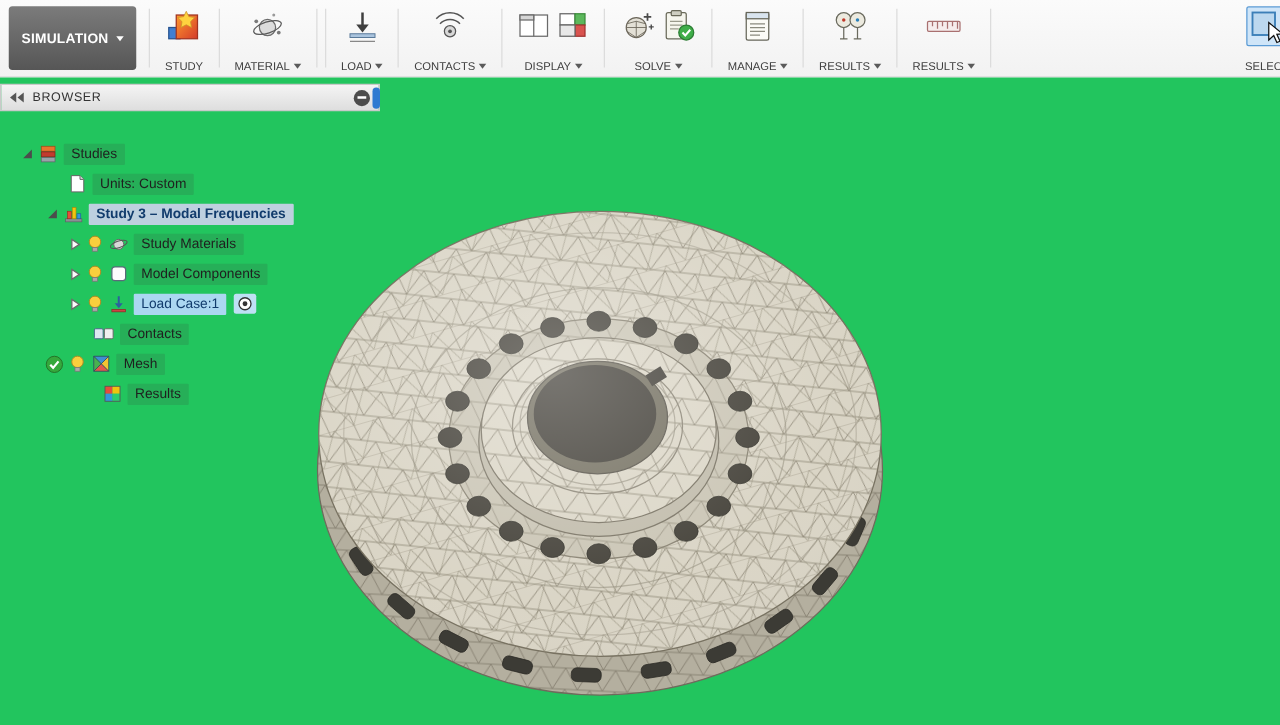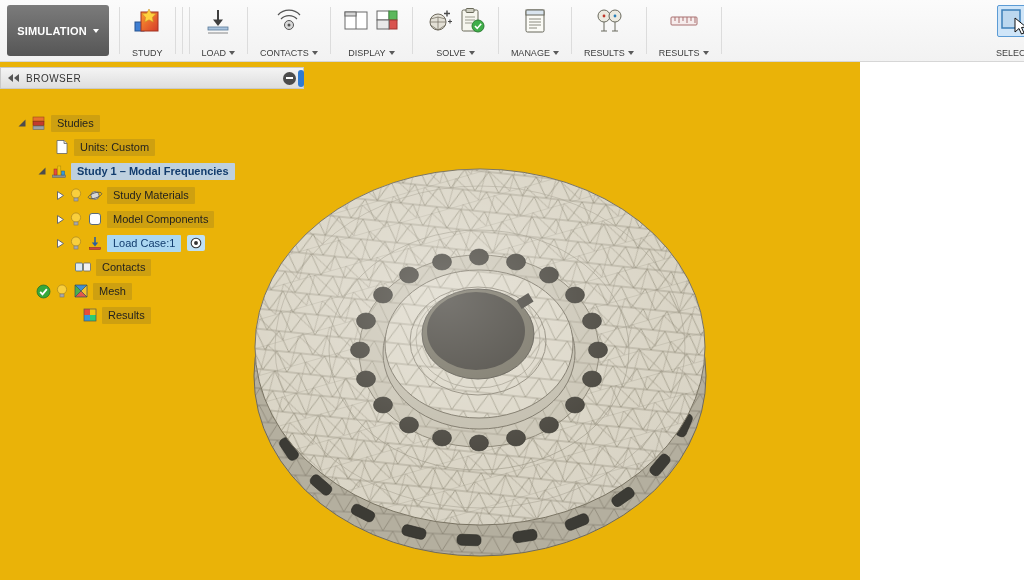--- a/index.html
+++ b/index.html
@@ -49,21 +49,21 @@
   
   .r-studies  { padding-left:16px; }
   .r-units    { padding-left:54px; }
   .r-study3   { padding-left:36px; }
   .r-l2       { padding-left:54px; }
   .r-contacts { padding-left:74px; }
   .r-mesh     { padding-left:36px; }
   .r-results  { padding-left:82px; }
 
   
-  .viewport { position:absolute; top:62px; left:0; width:860px; height:518px; background:#eab308; }
+  .viewport { position:absolute; top:62px; left:0; width:1024px; height:518px; background:#22c55e; }
   .viewport svg.model { position:absolute; top:-62px; left:0; }
 </style>
 </head>
 <body>
 
 <header class="toolbar">
   <div class="ws">
     <span>SIMULATION</span>
     <span class="caret"></span>
   </div>
@@ -86,20 +86,37 @@
       </svg>
         </span>
       </div>
     <div class="tb-label">
         <span>STUDY</span>
       </div>
   </div>
 
   <div class="tb-sep"></div>
 
+  <div class="tb-group">
+    <div class="tb-icons">
+        <span class="tb-icon">
+      <svg width="28" height="28" viewBox="0 0 28 28">
+        <circle cx="14" cy="15" r="6.5" fill="#dcdcdc" stroke="#6b6b6b"></circle>
+        <ellipse cx="14" cy="15" rx="11.5" ry="4.5" fill="none" stroke="#5a5a5a" transform="rotate(-18 14 15)"></ellipse>
+        <circle cx="5" cy="10" r="1.5" fill="#7a7a7a"></circle>
+            <circle cx="23" cy="19" r="1.5" fill="#7a7a7a"></circle>
+        <circle cx="19" cy="5" r="1.2" fill="#9a9a9a"></circle>
+      </svg>
+        </span>
+      </div>
+    <div class="tb-label">
+        <span>MATERIAL</span>
+      <span class="caret"></span>
+      </div>
+  </div>
 
   <div class="tb-sep"></div>
 
 
   <div class="tb-sep"></div>
 
   <div class="tb-group">
     <div class="tb-icons">
         <span class="tb-icon">
       <svg width="28" height="28" viewBox="0 0 28 28">
@@ -400,21 +417,21 @@
             </svg>
           </span>
         <span class="ticon">
           <svg width="16" height="16" viewBox="0 0 16 16">
             <rect x="1.5" y="12" width="13" height="2.5" fill="#8a8f94" stroke="#5a5f64" stroke-width="0.5"></rect>
             <rect x="3" y="6" width="3" height="6" fill="#e74c3c" stroke="#98291c" stroke-width="0.5"></rect>
             <rect x="6.8" y="3" width="3" height="9" fill="#f1c40f" stroke="#a8860a" stroke-width="0.5"></rect>
             <rect x="10.6" y="8" width="3" height="4" fill="#3498db" stroke="#1f618d" stroke-width="0.5"></rect>
           </svg>
           </span>
-        <span class="chip sel">Study 1 – Modal Frequencies</span>
+        <span class="chip sel">Study 3 – Modal Frequencies</span>
       </div>
 
       <div class="trow r-l2">
         <span class="twist">
           <svg width="10" height="11">
               <polygon points="2.5,1.5 2.5,9.5 8.5,5.5" fill="#fcfcfc" stroke="#6a6a6a"></polygon>
             </svg>
           </span>
         <span class="ticon">
           <svg width="14" height="16" viewBox="0 0 14 16">

